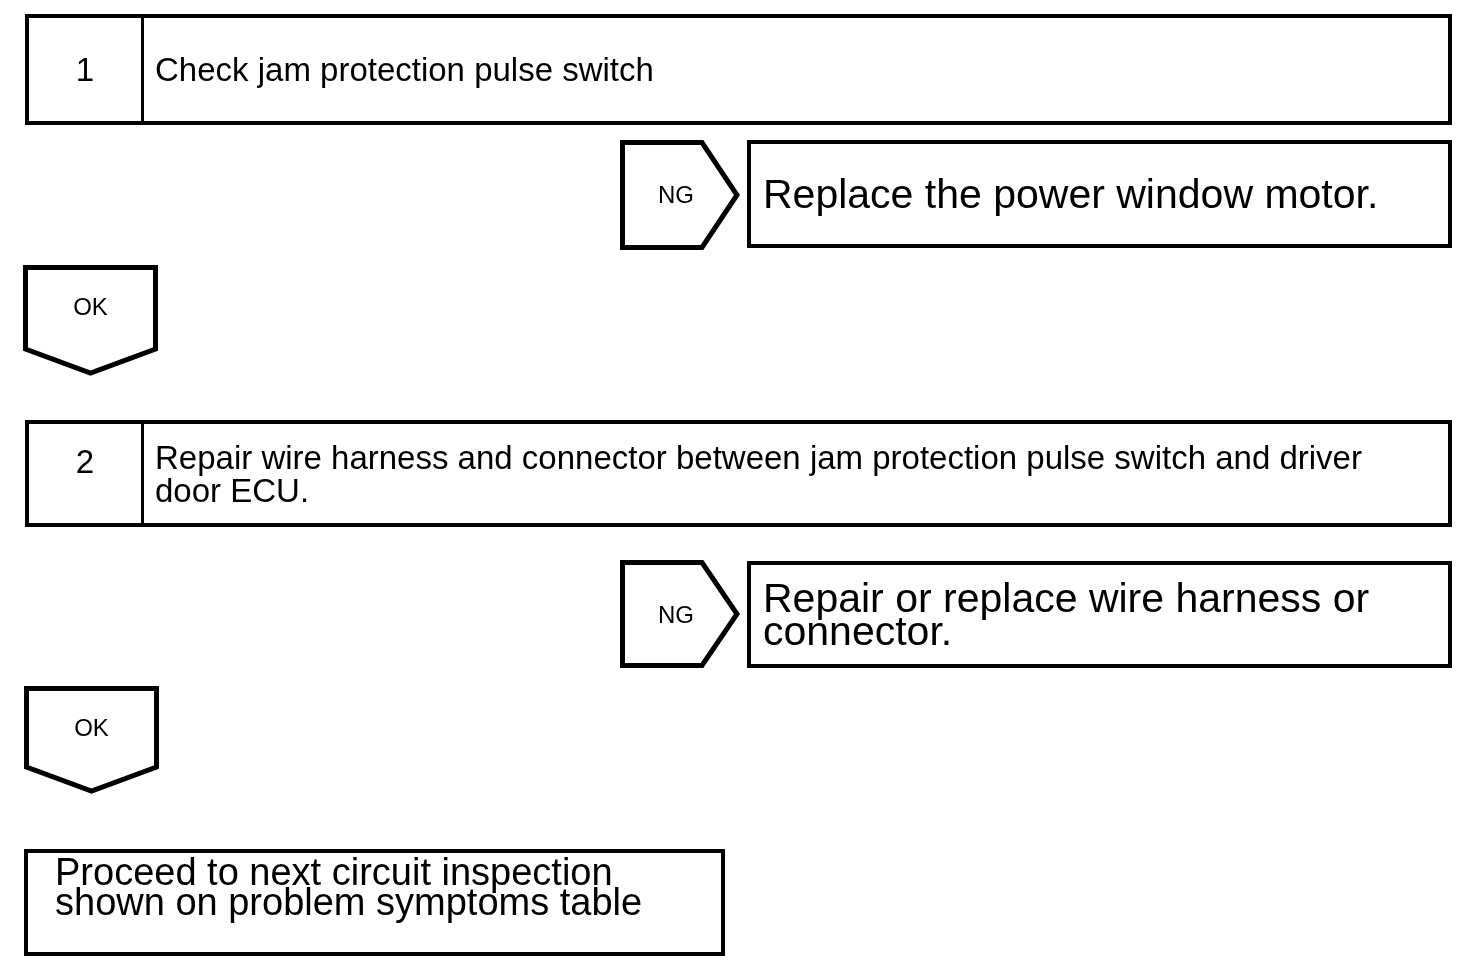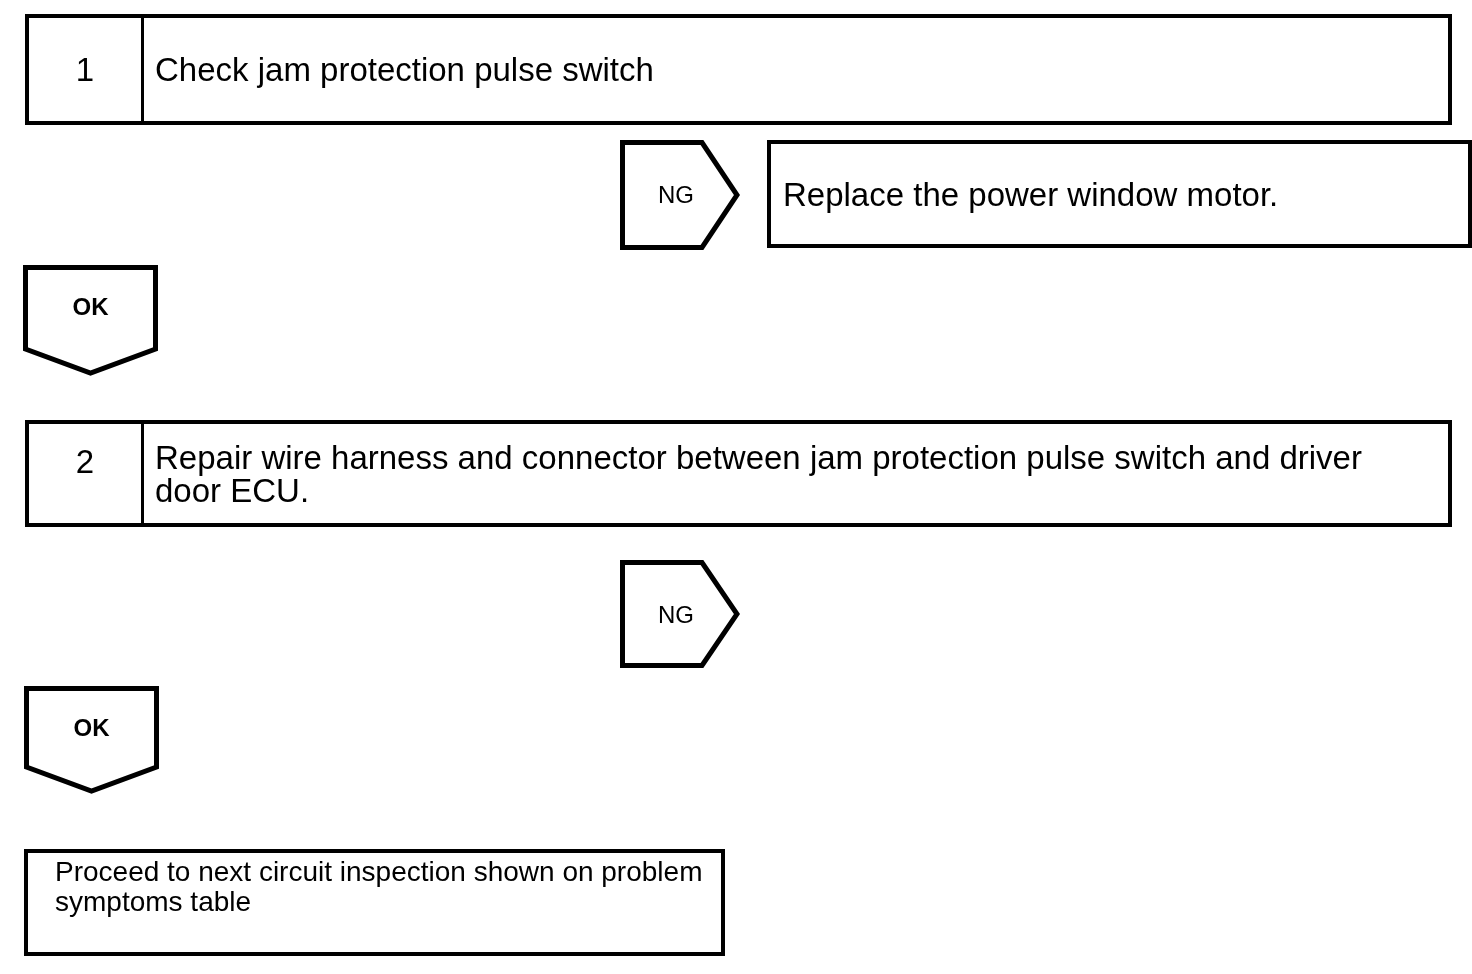--- a/index.html
+++ b/index.html
@@ -48,52 +48,51 @@
   
   .result-box {
     position: absolute;
     border: 4px solid #000000;
     background: #ffffff;
     box-sizing: border-box;
     display: flex;
     align-items: center;
     padding-left: 12px;
     padding-right: 10px;
-    font-size: 33px;
+    font-size: 41px;
     line-height: 33px;
-    margin-left: 20px;
   }
   .conclusion-box {
     position: absolute;
     border: 4px solid #000000;
     background: #ffffff;
     box-sizing: border-box;
     padding: 4px 18px 0 27px;
-    font-size: 28px;
+    font-size: 38px;
     line-height: 30px;
   }
   
   .pent {
     position: absolute;
   }
   .pent svg {
     display: block;
   }
   .pent-label {
     position: absolute;
     display: flex;
     align-items: center;
     justify-content: center;
     font-size: 24px;
   }
   .pent-ng .pent-label {
     left: 0; top: 0; width: 112px; height: 110px;
   }
   .pent-ok .pent-label {
-    left: 0; top: 0; width: 135px; height: 84px; font-weight: bold;
+    left: 0; top: 0; width: 135px; height: 84px;
   }
 </style>
 </head>
 <body>
 
 <div class="flow">
 
   <div class="step-box" style="left:25px; top:14px; width:1427px; height:111px;">
     <div class="step-num">1</div>
     <div class="step-text">Check jam protection pulse switch</div>
@@ -122,20 +121,23 @@
     <div class="step-text">Repair wire harness and connector between jam protection pulse switch and driver door ECU.</div>
   </div>
 
   <div class="pent pent-ng" style="left:620px; top:560px; width:120px; height:108px;">
     <svg width="120" height="108" viewBox="0 0 120 108">
       <polygon points="2.5,2.5 82,2.5 117,54 82,105.5 2.5,105.5" fill="#ffffff" stroke="#000000" stroke-width="5" stroke-linejoin="miter"></polygon>
     </svg>
     <span class="pent-label">NG</span>
   </div>
 
+  <div class="result-box" style="left:747px; top:561px; width:705px; height:107px;">
+    <span>Repair or replace wire harness or connector.</span>
+  </div>
 
   <div class="pent pent-ok" style="left:24px; top:686px; width:135px; height:108px;">
     <svg width="135" height="108" viewBox="0 0 135 108">
       <polygon points="2.5,2.5 132.5,2.5 132.5,81 67.5,105 2.5,81" fill="#ffffff" stroke="#000000" stroke-width="5" stroke-linejoin="miter"></polygon>
     </svg>
     <span class="pent-label">OK</span>
   </div>
 
   <div class="conclusion-box" style="left:24px; top:849px; width:701px; height:107px;">
     <span>Proceed to next circuit inspection shown on problem symptoms table</span>

